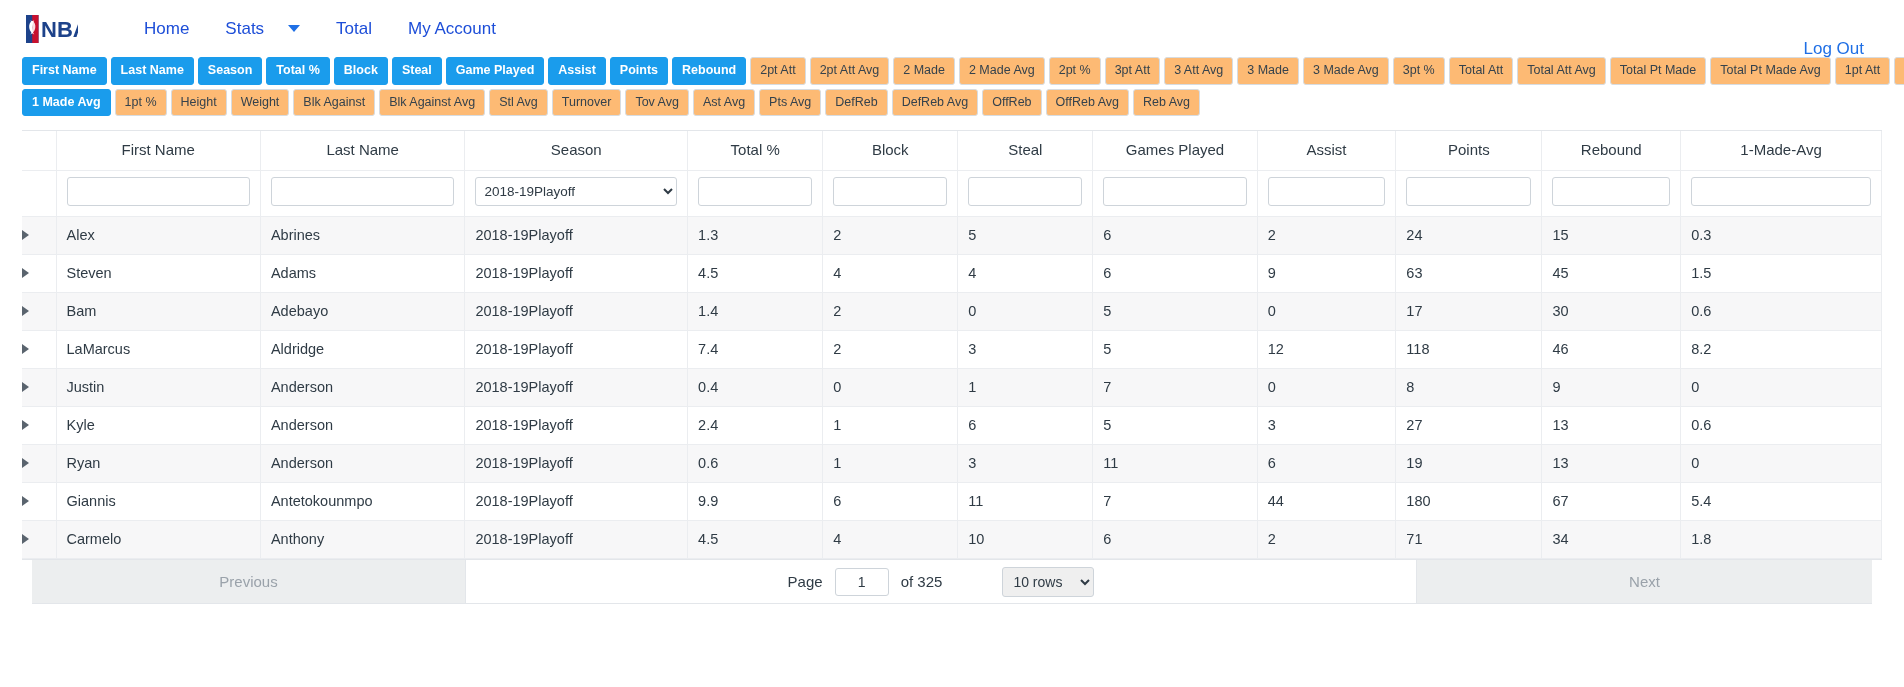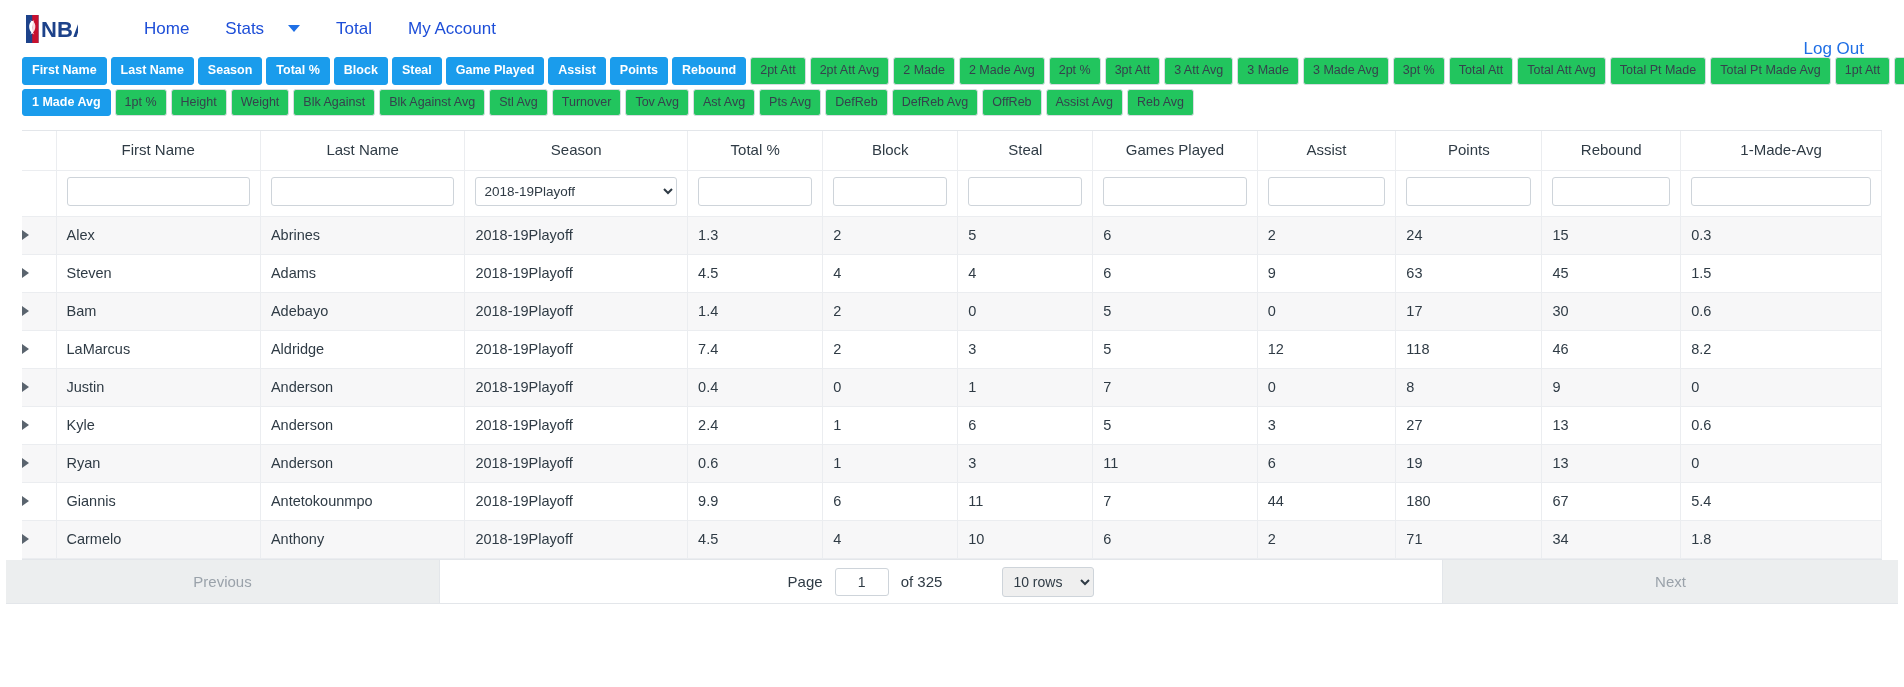--- a/index.html
+++ b/index.html
@@ -63,21 +63,21 @@
     flex-wrap: nowrap;
     gap: 4px;
     align-items: stretch;
   }
   .chip {
     font-size: 12.5px;
     line-height: 1;
     padding: 6px 9px 7px 9px;
     border: 1px solid #d7dce1;
     border-radius: 3px;
-    background: #22c55e;
+    background: #fdba74;
     color: #35424c;
     white-space: nowrap;
     cursor: pointer;
     user-select: none;
     display: flex;
     align-items: center;
     justify-content: center;
   }
   .chip.active {
     background: #1a9cec;
@@ -144,21 +144,21 @@
     display: inline-block;
     width: 0; height: 0;
     border-top: 5px solid transparent;
     border-bottom: 5px solid transparent;
     border-left: 7px solid #5a646e;
     cursor: pointer;
   }
 
   
   .pager {
-    margin: 0 6px;
+    margin: 0 32px;
     display: flex;
     align-items: stretch;
     height: 44px;
     border-bottom: 1px solid #e3e6ea;
   }
   .pg-btn {
     flex: 0 0 auto;
     background: #eceeef;
     color: #9aa2aa;
     display: flex; align-items: center; justify-content: center;
@@ -341,21 +341,21 @@
       <div class="chip">
         <span>DefReb</span>
       </div>
       <div class="chip">
         <span>DefReb Avg</span>
       </div>
       <div class="chip">
         <span>OffReb</span>
       </div>
       <div class="chip">
-        <span>Assist Avg</span>
+        <span>OffReb Avg</span>
       </div>
       <div class="chip">
         <span>Reb Avg</span>
       </div>
     </div>
 </div>
 
 <div class="table-wrap">
   <table class="grid">
     <colgroup>

